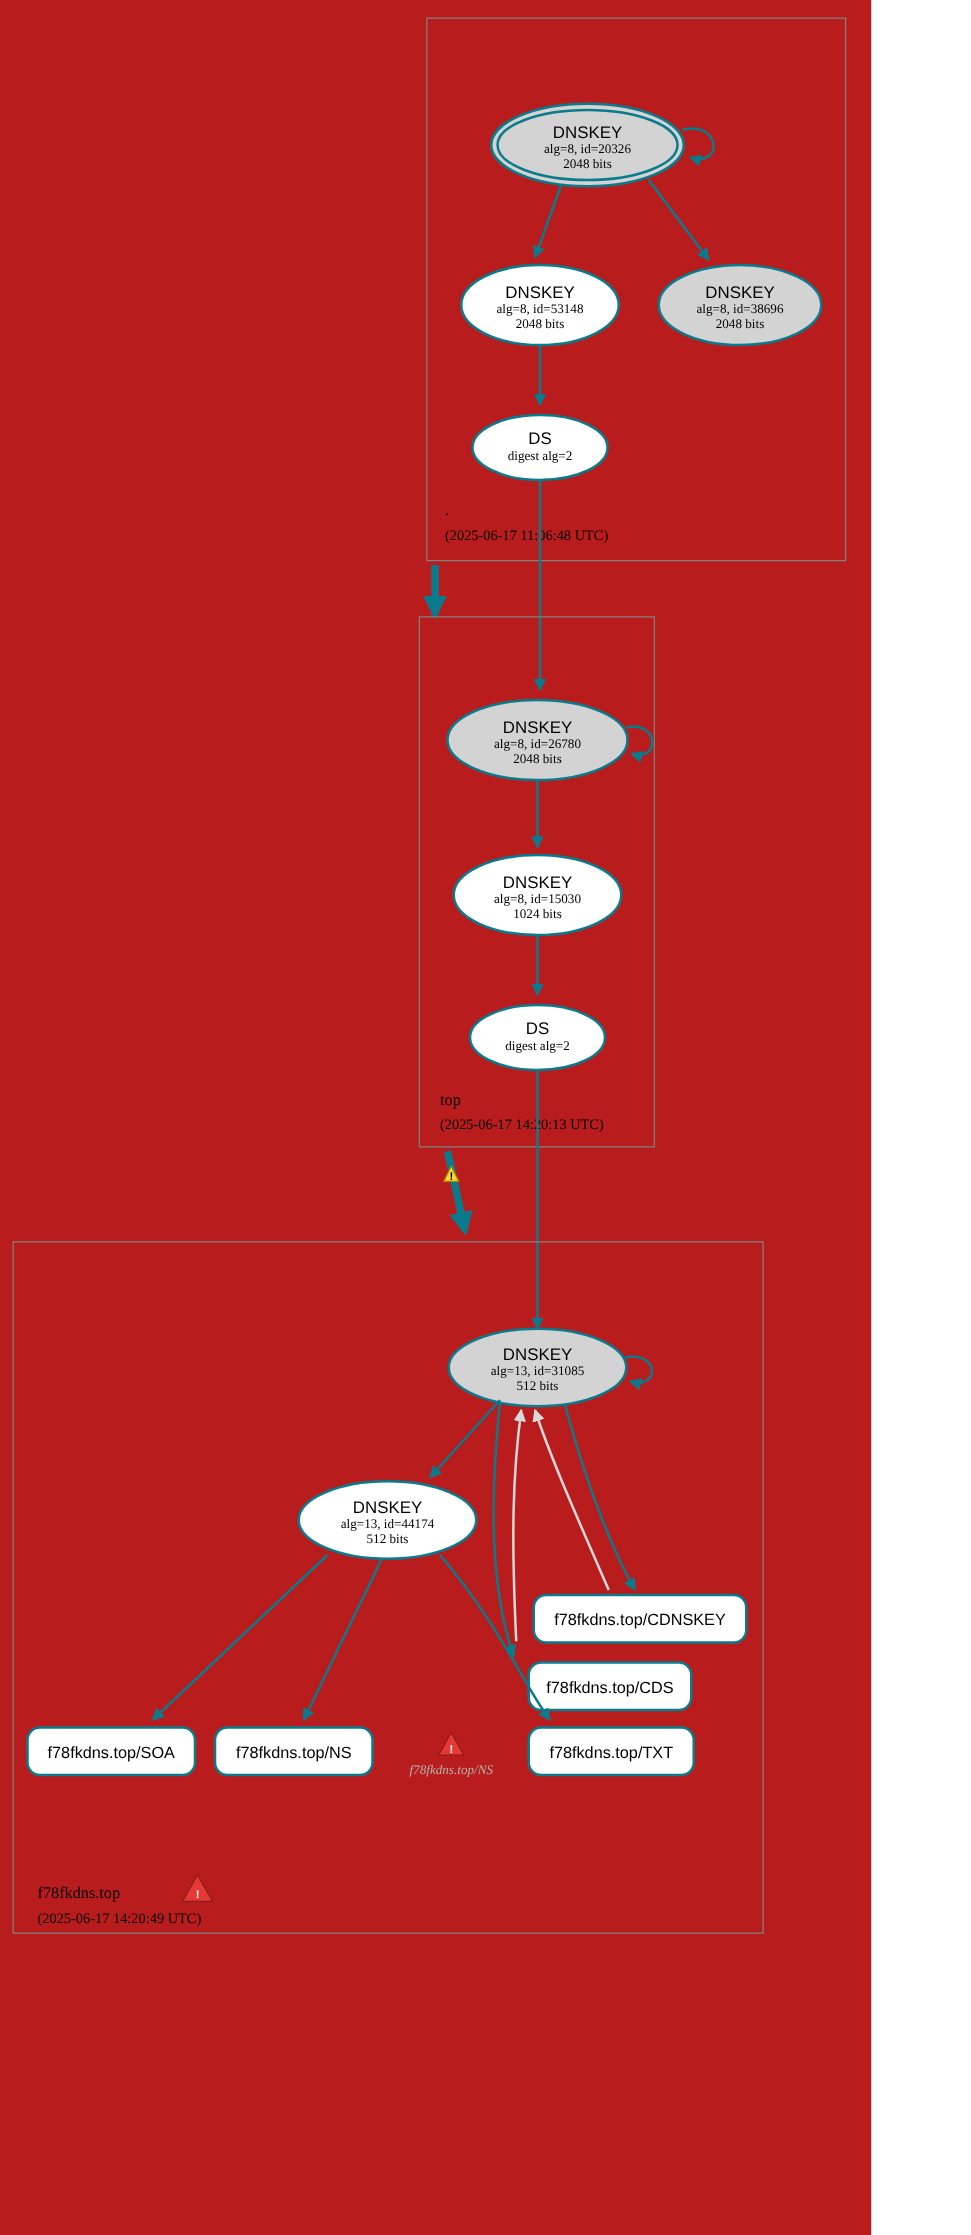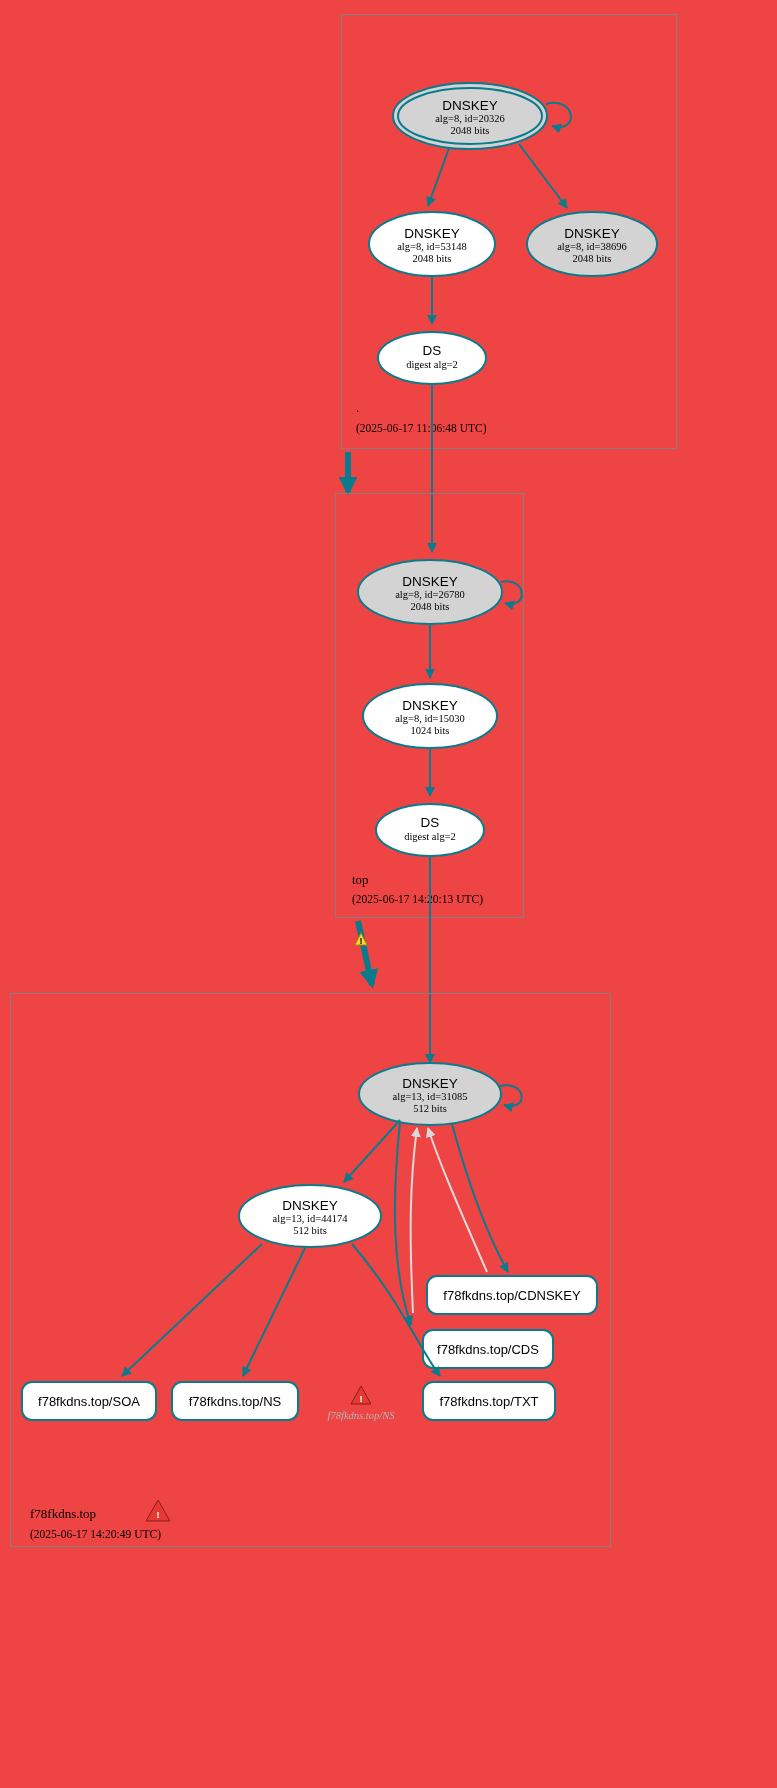--- a/index.html
+++ b/index.html
@@ -5,23 +5,23 @@
   html, body {
     margin: 0;
     padding: 0;
     background: #ffffff;
   }
   body {
     font-family: "Liberation Sans", sans-serif;
   }
   #stage {
     position: relative;
-    width: 777px;
+    width: 697px;
     height: 1788px;
-    background: #ef4444;
+    background: #b91c1c;
     overflow: hidden;
   }
   svg#graph {
     position: absolute;
     left: 0;
     top: 0;
     width: 777px;
     height: 1788px;
   }
   .zonebox {

